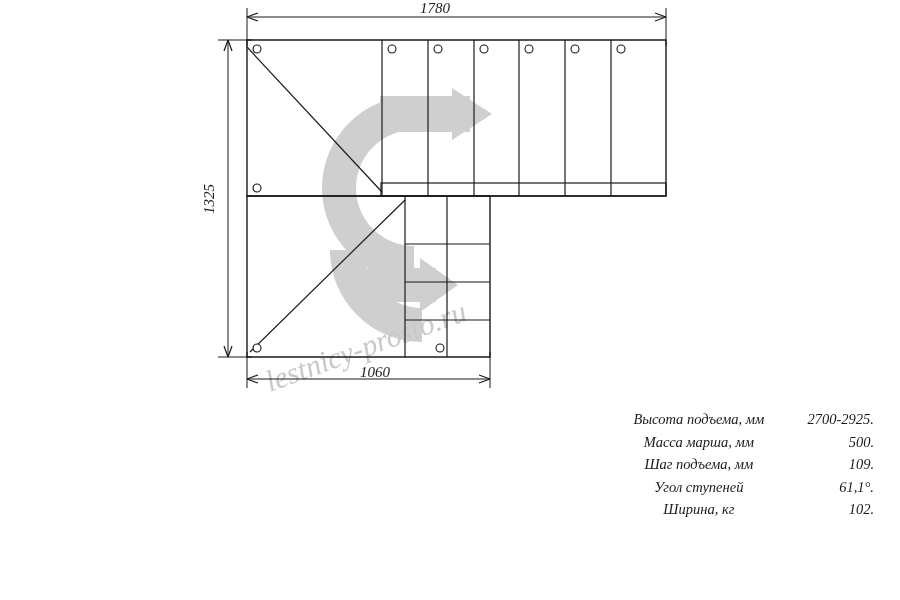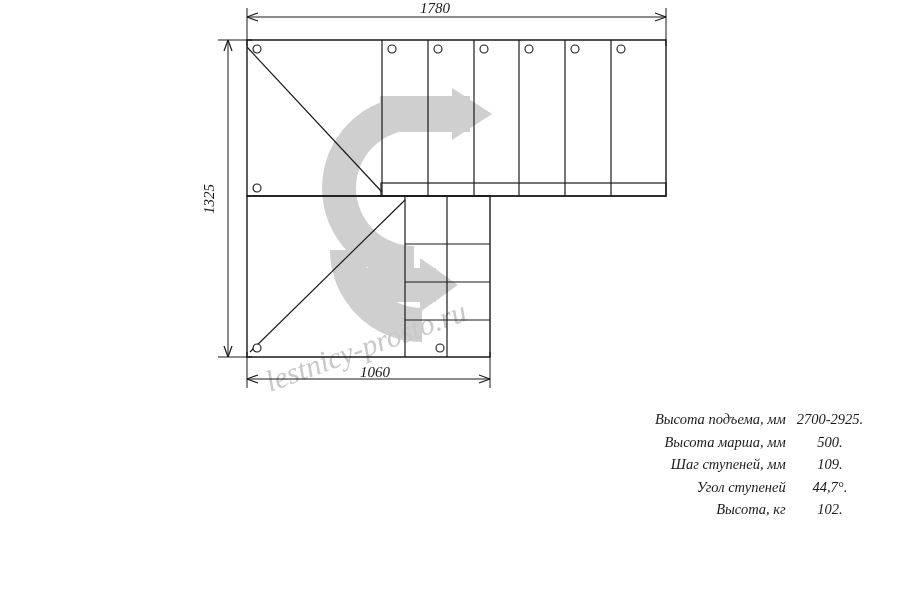--- a/index.html
+++ b/index.html
@@ -51,24 +51,24 @@
   .spec table {
     border-collapse: collapse;
     width: 100%;
   }
   .spec td {
     padding: 1px 0;
     white-space: nowrap;
     line-height: 1.42;
   }
   .spec td.label {
+    text-align: center;
+  }
+  .spec td.value {
     text-align: right;
-  }
-  .spec td.value {
-    text-align: center;
   }
 </style>
 </head>
 <body>
 
 <div id="stage">
 
   <svg class="drawing" viewBox="0 0 900 600">
 
     <g opacity="1">
@@ -180,32 +180,32 @@
   </svg>
 
   <div class="spec">
     <table>
       <tbody>
         <tr>
           <td class="label">Высота подъема, мм</td>
           <td class="value">2700-2925.</td>
         </tr>
         <tr>
-          <td class="label">Высота марша, мм</td>
+          <td class="label">Масса марша, мм</td>
           <td class="value">500.</td>
         </tr>
         <tr>
-          <td class="label">Шаг ступеней, мм</td>
+          <td class="label">Шаг подъема, мм</td>
           <td class="value">109.</td>
         </tr>
         <tr>
           <td class="label">Угол ступеней</td>
-          <td class="value">44,7°.</td>
-        </tr>
-        <tr>
-          <td class="label">Высота, кг</td>
+          <td class="value">61,1°.</td>
+        </tr>
+        <tr>
+          <td class="label">Ширина, кг</td>
           <td class="value">102.</td>
         </tr>
       </tbody>
     </table>
   </div>
 
 </div>
 
 </body></html>

